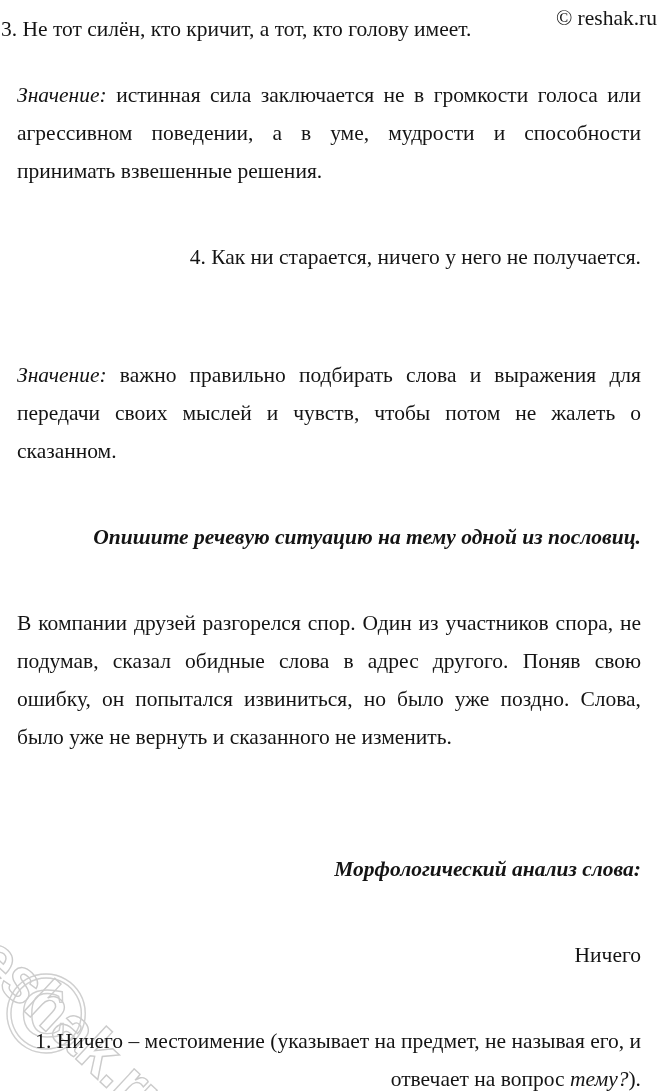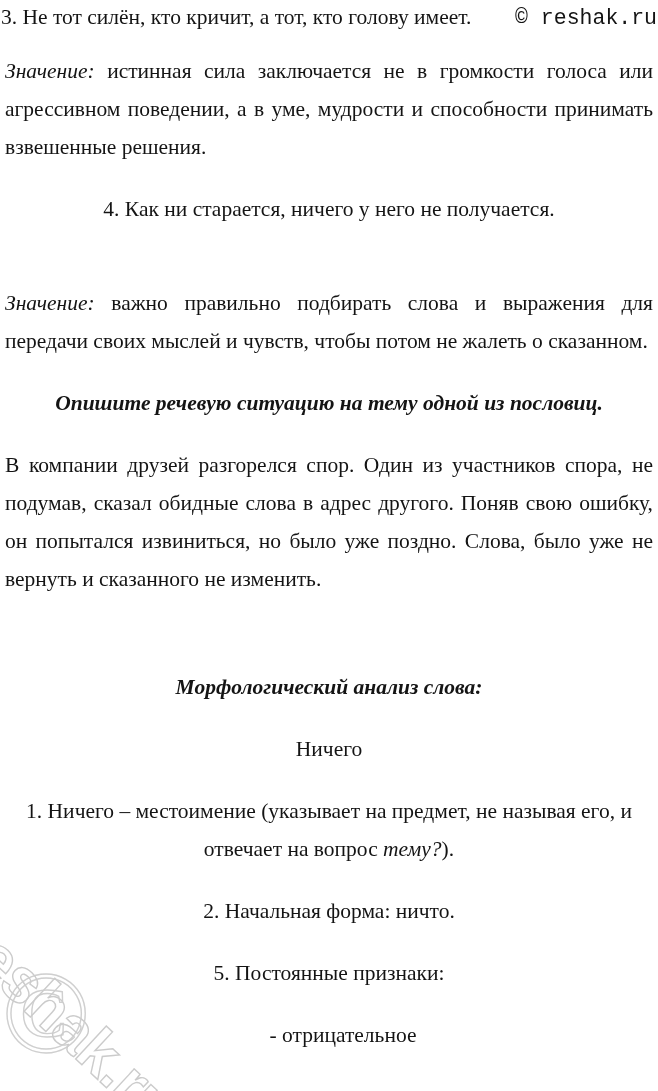--- a/index.html
+++ b/index.html
@@ -65,44 +65,43 @@
   .content {
     position: relative;
     z-index: 2;
     padding: 0 1px 0 1px;
   }
 
   .line-head {
     position: relative;
     font-size: 21.5px;
     line-height: 30px;
-    padding-top: 2px;
+    padding-top: 14px;
     white-space: nowrap;
   }
   .head-credit {
     position: absolute;
     right: 0;
     top: 3px;
     font-size: 21.5px;
     line-height: 30px;
     white-space: nowrap;
-    font-family: Liberation Mono, monospace;
   }
 
   p.para {
-    margin: 4px;
+    margin: 16px;
     font-size: 21.5px;
     line-height: 38px;
     text-align: justify;
     text-justify: inter-word;
     -webkit-hyphens: none;
     hyphens: none;
   }
   p.para.left {
-    text-align: center;
+    text-align: right;
   }
   p.spacer-sm { height: 16px; margin: 0; }
   p.spacer-lg { height: 62px; margin: 0; }
 
   .it { font-style: italic; }
   .bi { font-style: italic; font-weight: 700; }
 
   .bullet {
     padding-left: 28px;
   }

